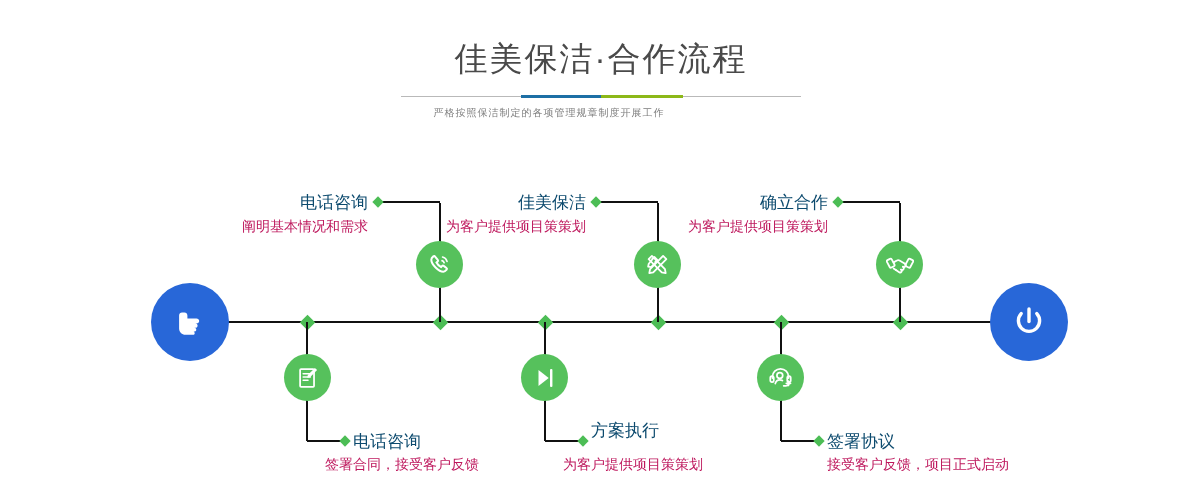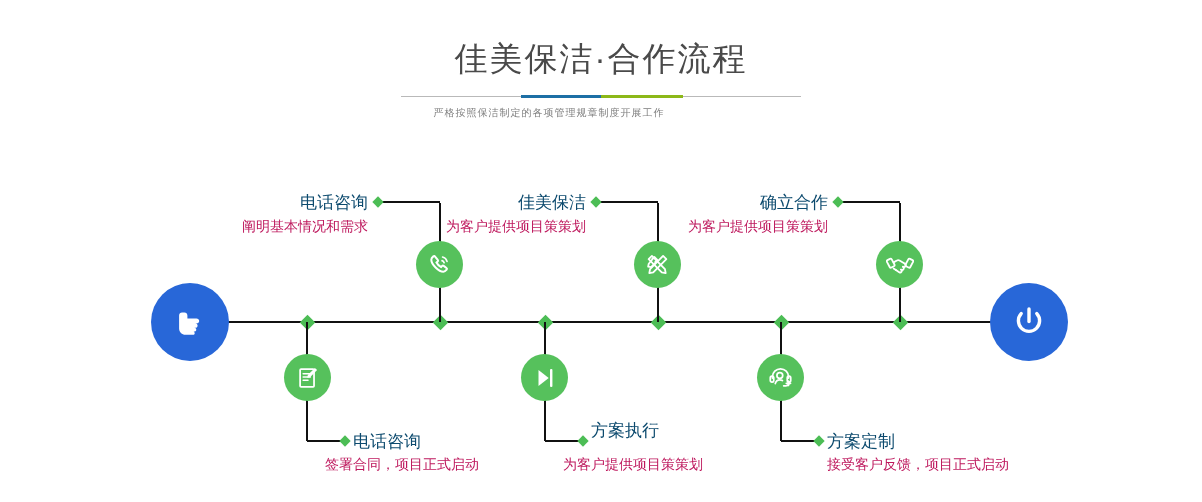--- a/index.html
+++ b/index.html
@@ -247,30 +247,30 @@
     <div class="hline" style="left:838px;top:201.4px;width:62px;"></div>
     <div class="dot" style="left:834px;top:197.6px;"></div>
     <div class="ttl" style="left:724px;top:194px;width:104px;text-align:right;">确立合作</div>
     <div class="desc" style="left:688px;top:219px;width:140px;">为客户提供项目策策划</div>
   </div>
 
   <div class="lbl bottom">
     <div class="hline" style="left:307px;top:440.4px;width:36px;"></div>
     <div class="dot" style="left:341px;top:436.6px;"></div>
     <div class="ttl" style="left:353px;top:433px;">电话咨询</div>
-    <div class="desc" style="left:325px;top:457px;">签署合同，项目正式启动</div>
+    <div class="desc" style="left:325px;top:457px;">签署合同，接受客户反馈</div>
   </div>
 
   <div class="lbl bottom">
     <div class="hline" style="left:545px;top:440.4px;width:36px;"></div>
     <div class="dot" style="left:579px;top:436.6px;"></div>
     <div class="ttl" style="left:591px;top:422px;">方案执行</div>
     <div class="desc" style="left:563px;top:457px;">为客户提供项目策策划</div>
   </div>
 
   <div class="lbl bottom">
     <div class="hline" style="left:781px;top:440.4px;width:36px;"></div>
     <div class="dot" style="left:815px;top:436.6px;"></div>
-    <div class="ttl" style="left:827px;top:433px;">方案定制</div>
+    <div class="ttl" style="left:827px;top:433px;">签署协议</div>
     <div class="desc" style="left:827px;top:457px;">接受客户反馈，项目正式启动</div>
   </div>
 
 </div>
 
 </body></html>

